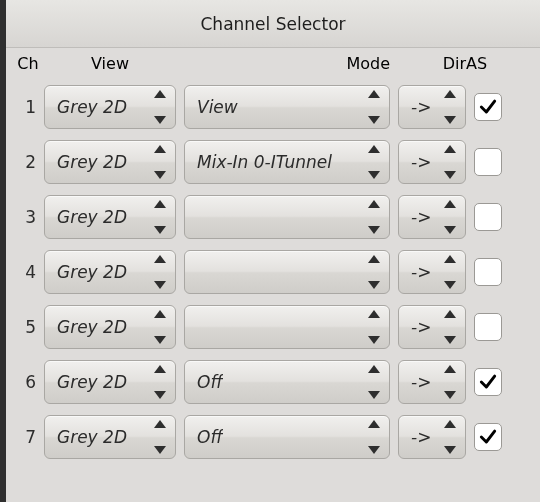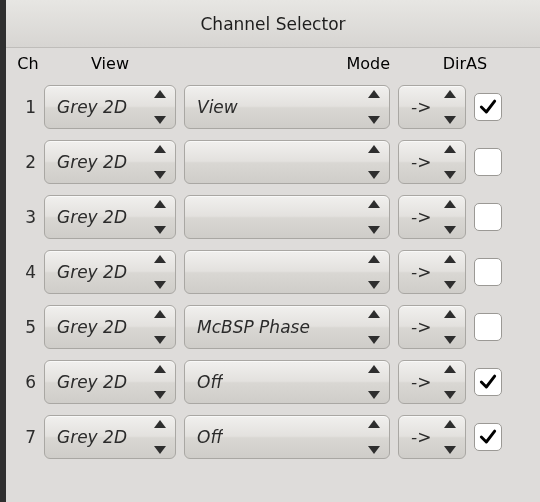--- a/index.html
+++ b/index.html
@@ -154,20 +154,21 @@
       <polygon points="6,0 12,8 0,8" fill="#2e2e2e"></polygon>
     </svg>
     <svg width="12" height="8" viewBox="0 0 12 8">
       <polygon points="0,0 12,0 6,8" fill="#2e2e2e"></polygon>
     </svg>
   </div>
 </div>
         </div>
         <div class="cell-mode">
           <div class="spin">
+            <span class="lbl">Mix-In 0-ITunnel</span>
   <div class="arrows">
     <svg width="12" height="8" viewBox="0 0 12 8">
       <polygon points="6,0 12,8 0,8" fill="#2e2e2e"></polygon>
     </svg>
     <svg width="12" height="8" viewBox="0 0 12 8">
       <polygon points="0,0 12,0 6,8" fill="#2e2e2e"></polygon>
     </svg>
   </div>
 </div>
         </div>
@@ -286,21 +287,20 @@
       <polygon points="6,0 12,8 0,8" fill="#2e2e2e"></polygon>
     </svg>
     <svg width="12" height="8" viewBox="0 0 12 8">
       <polygon points="0,0 12,0 6,8" fill="#2e2e2e"></polygon>
     </svg>
   </div>
 </div>
         </div>
         <div class="cell-mode">
           <div class="spin">
-            <span class="lbl">McBSP Phase</span>
   <div class="arrows">
     <svg width="12" height="8" viewBox="0 0 12 8">
       <polygon points="6,0 12,8 0,8" fill="#2e2e2e"></polygon>
     </svg>
     <svg width="12" height="8" viewBox="0 0 12 8">
       <polygon points="0,0 12,0 6,8" fill="#2e2e2e"></polygon>
     </svg>
   </div>
 </div>
         </div>

